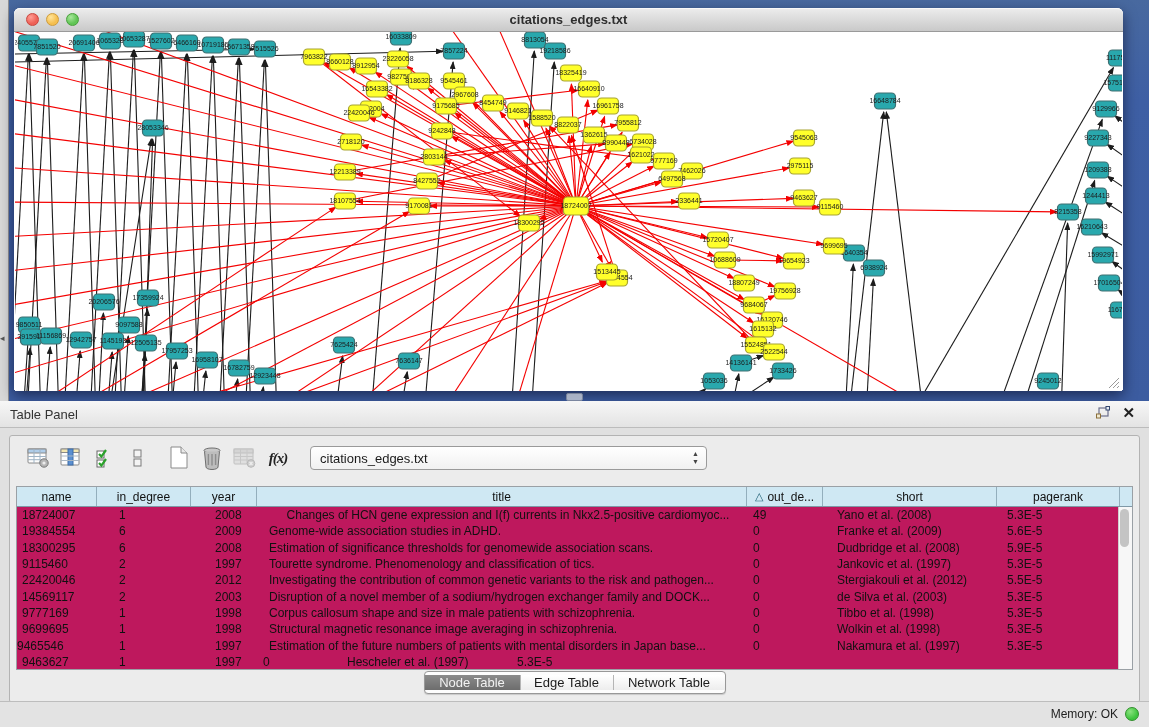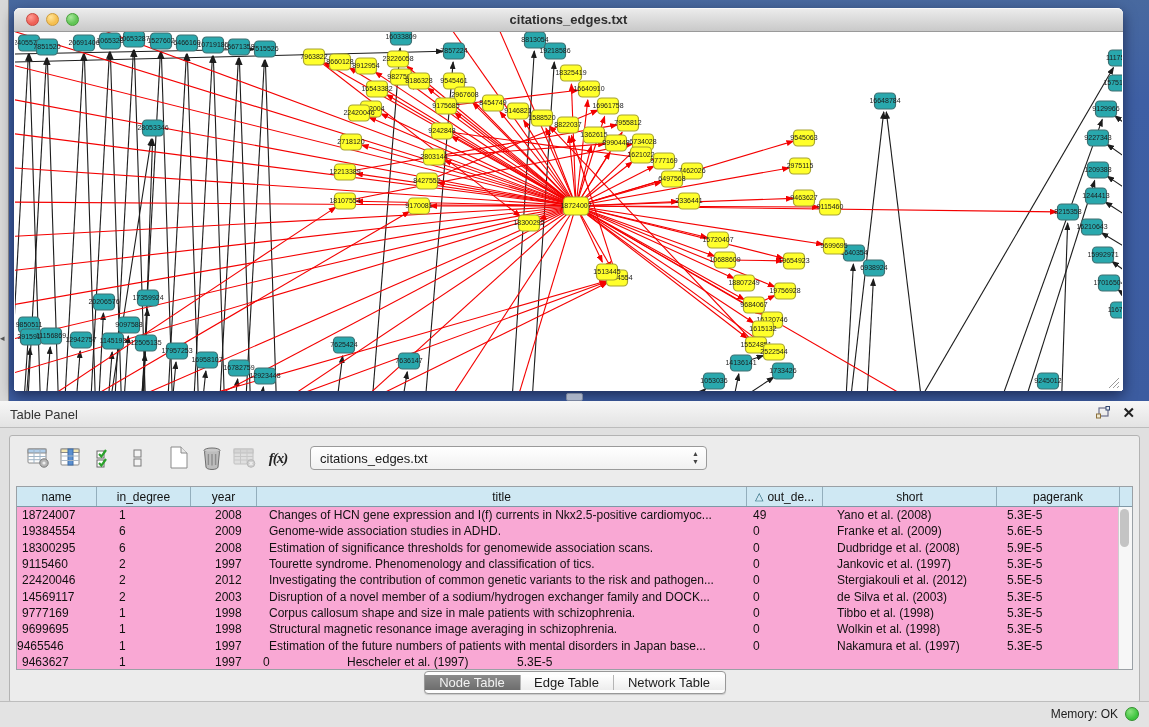--- a/index.html
+++ b/index.html
@@ -38,21 +38,21 @@
   
   .toolbar{position:absolute;left:0;top:6px;height:32px;display:flex;align-items:center;padding-left:14px;}
   .tb-btn{width:30px;height:28px;display:flex;align-items:center;justify-content:center;margin-right:3px;}
   .tb-gap{width:8px;}
   .fx{font-family:"Liberation Serif",serif;font-style:italic;font-weight:700;font-size:15px;color:#222;letter-spacing:-1px;}
   .combo{position:relative;margin-left:14px;width:397px;height:24px;border:1px solid #9a9a9a;border-radius:4px;
     background:linear-gradient(180deg,#ffffff,#f1f1f1);box-sizing:border-box;}
   .combo-text{position:absolute;left:9px;top:4px;font-size:13px;color:#1a1a1a;}
   .combo-arrows{position:absolute;right:7px;top:3px;font-size:7px;line-height:8px;color:#444;text-align:center;}
   
-  .table-outer{position:absolute;left:6px;top:50px;width:1117px;height:184px;background:#f9a8d4;border:1px solid #9aa0a5;box-sizing:border-box;overflow:hidden;}
+  .table-outer{position:absolute;left:6px;top:50px;width:1117px;height:184px;background:#be185d;border:1px solid #9aa0a5;box-sizing:border-box;overflow:hidden;}
   .thead{display:flex;height:20px;background:#cfe8f3;border-bottom:1px solid #7f98a6;box-sizing:border-box;}
   .th{display:flex;align-items:center;justify-content:center;font-size:12px;color:#111;
     border-right:1px solid #93aebc;box-sizing:border-box;overflow:hidden;white-space:nowrap;}
   .th .sort{color:#1f5f74;margin-right:4px;font-size:11px;}
   .trow{display:flex;height:16.3px;align-items:center;}
   .td{font-size:12px;color:#111;white-space:nowrap;overflow:hidden;box-sizing:border-box;}
   .vscroll{position:absolute;right:0;top:20px;bottom:0;width:13px;background:#f7f7f7;border-left:1px solid #cfcfcf;}
   .vthumb{position:absolute;left:1px;top:2px;width:9px;height:38px;border-radius:5px;background:#c4c4c4;}
   
   .tabs{position:absolute;left:50%;transform:translateX(-50%);bottom:8px;display:flex;height:21px;
@@ -563,21 +563,21 @@
           </div>
           <div class="th" style="width: 123px;">
             <span>pagerank</span>
           </div>
         </div>
       <div id="tbody">
           <div class="trow">
             <div class="td" style="width: 80px; padding-left: 5px;">18724007</div>
             <div class="td" style="width: 94px; padding-left: 22px;">1</div>
             <div class="td" style="width: 66px; padding-left: 24px;">2008</div>
-            <div class="td" style="width: 490px; padding-left: 12px;">Changes of HCN gene expression and I(f) currents in Nkx2.5-positive cardiomyoc...</div>
+            <div class="td" style="width: 490px; padding-left: 12px; text-align: center;">Changes of HCN gene expression and I(f) currents in Nkx2.5-positive cardiomyoc...</div>
             <div class="td" style="width: 76px; padding-left: 6px;">49</div>
             <div class="td" style="width: 174px; padding-left: 14px;">Yano et al. (2008)</div>
             <div class="td" style="width: 123px; padding-left: 10px;">5.3E-5</div>
           </div>
           <div class="trow">
             <div class="td" style="width: 80px; padding-left: 5px;">19384554</div>
             <div class="td" style="width: 94px; padding-left: 22px;">6</div>
             <div class="td" style="width: 66px; padding-left: 24px;">2009</div>
             <div class="td" style="width: 490px; padding-left: 12px;">Genome-wide association studies in ADHD.</div>
             <div class="td" style="width: 76px; padding-left: 6px;">0</div>

